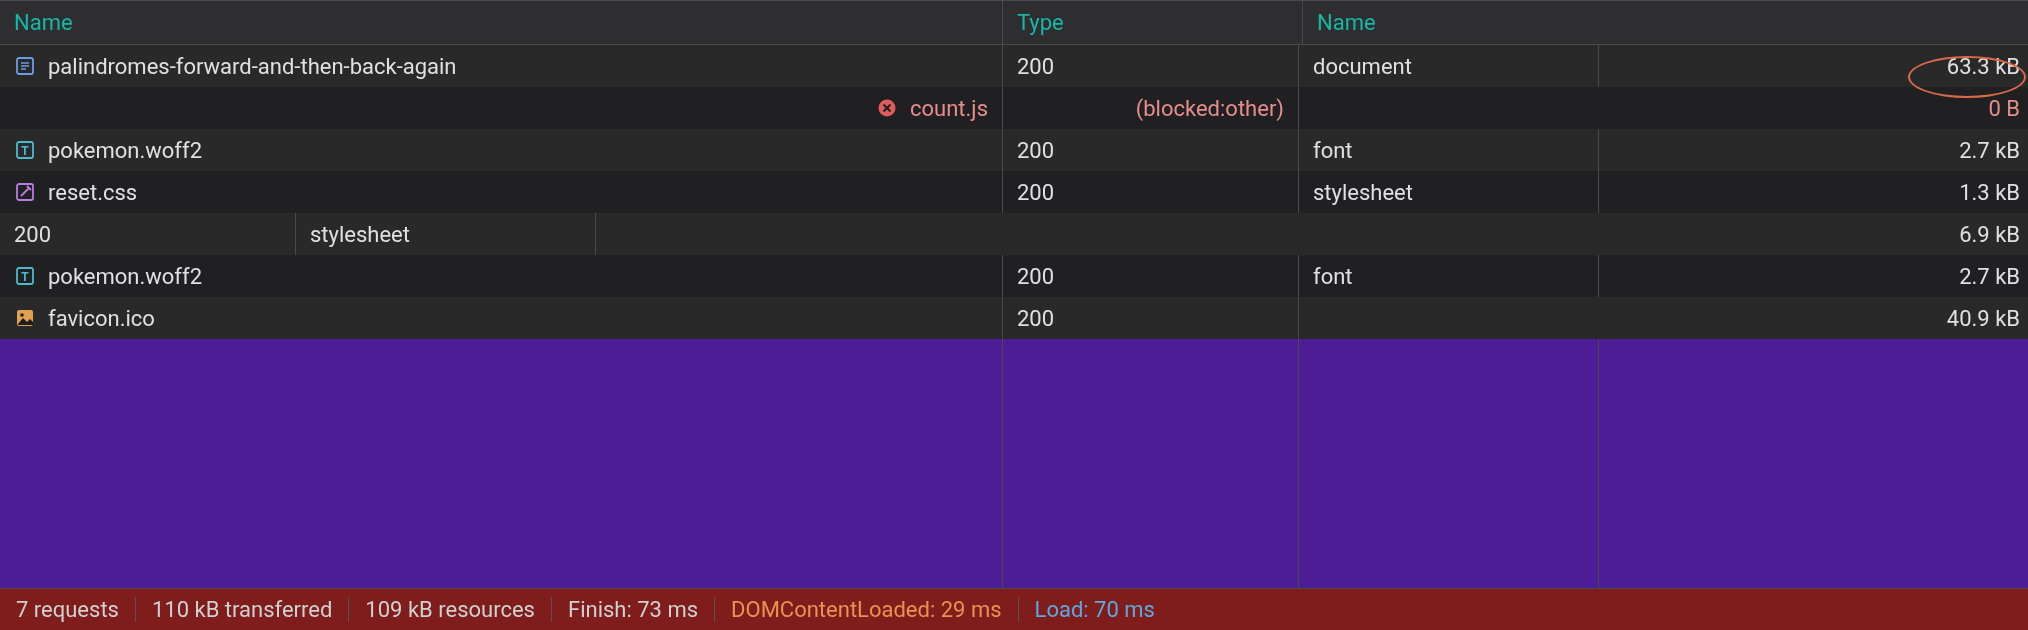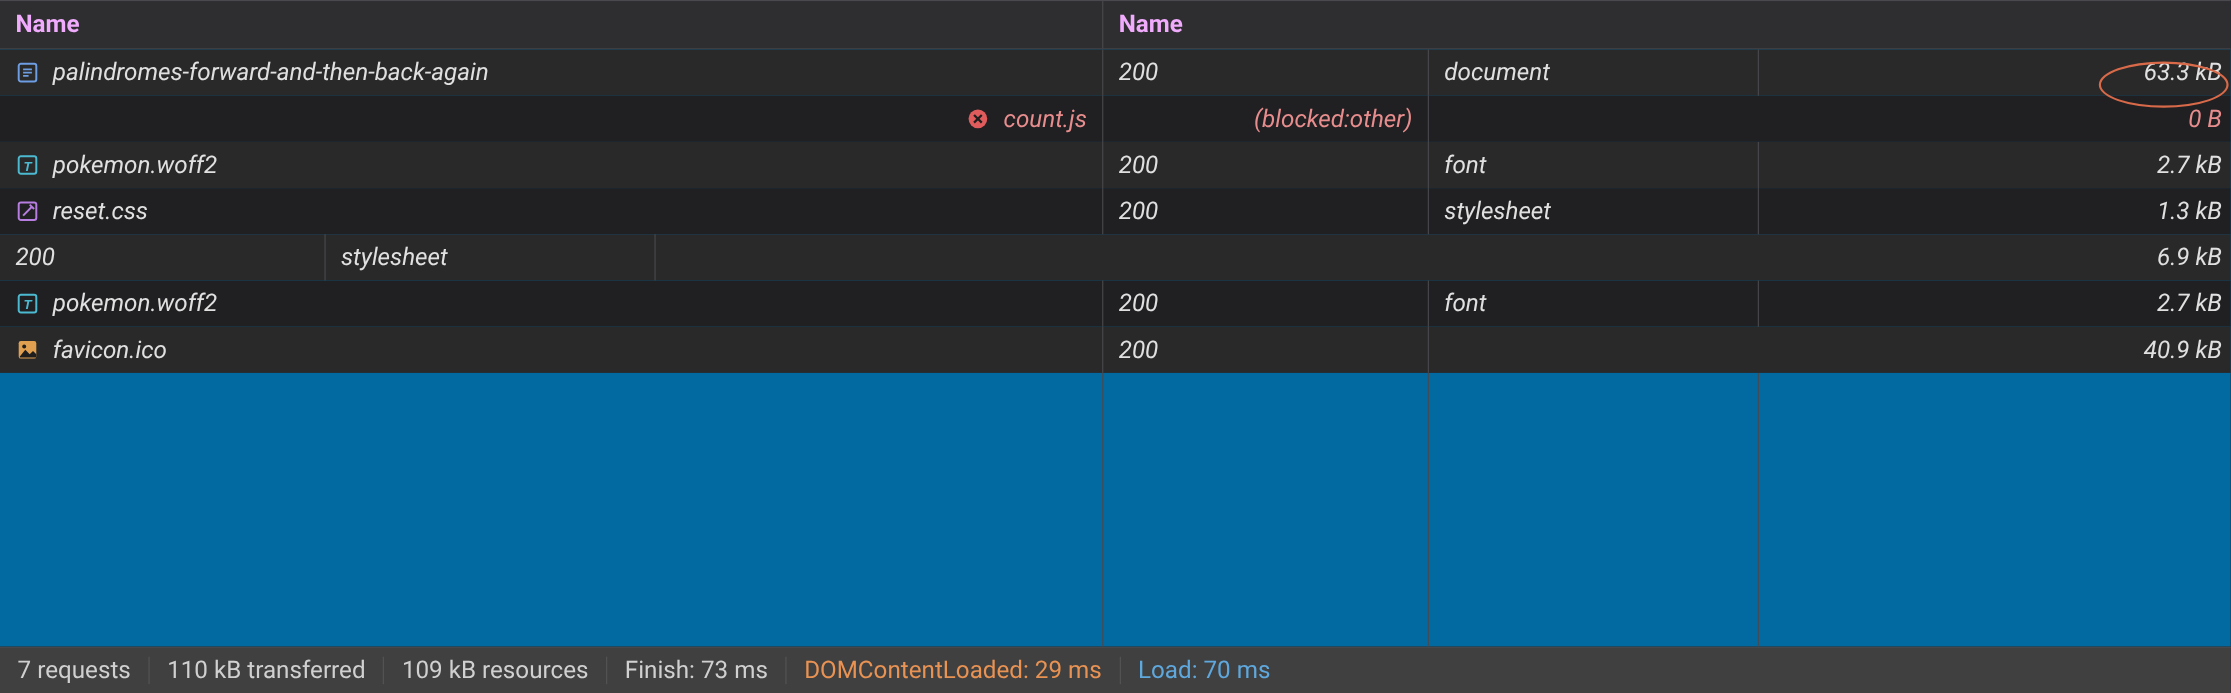--- a/index.html
+++ b/index.html
@@ -28,33 +28,32 @@
       overflow: hidden;
     }
     .header-row {
       display: flex;
       background: #2e2e31;
       border-top: 1px solid #4a4a4e;
       border-bottom: 1px solid #4a4a4e;
     }
     .header-cell {
       padding: 9px 14px;
-      color: #f0abfc;
-      font-weight: 700;
+      color: #14b8a6;
+      font-weight: 400;
       border-right: 1px solid #4a4a4e;
       white-space: nowrap;
     }
     .col-name   { width: 1003px; }
     .col-status { width: 296px; }
     .col-type   { width: 300px; }
     .col-size   { flex: 1; border-right: none; text-align: left; }
     .body {
       flex: 1;
-      background: #0369a1;
-      font-style: italic;
+      background: #4c1d95;
     }
     .row {
       display: flex;
       height: 42px;
       align-items: stretch;
     }
     .row:nth-child(odd) {
       background: #292929;
     }
     .row:nth-child(even) {
@@ -92,21 +91,21 @@
     }
     .empty-col {
       border-right: 1px solid #4a4a4e;
     }
     .empty-col:last-child { border-right: none; }
     .footer {
       display: flex;
       align-items: center;
       padding: 8px 16px;
       border-top: 1px solid #4a4a4e;
-      background: #404040;
+      background: #7f1d1d;
       font-size: 22px;
       gap: 0;
     }
     .footer-item {
       padding: 0 16px;
       color: #d0d0d0;
       border-right: 1px solid #555;
     }
     .footer-item:first-child { padding-left: 0; }
     .footer-item:last-child { border-right: none; }
@@ -123,20 +122,21 @@
       pointer-events: none;
     }
   </style>
 </head>
 <body>
 
 <div class="network-panel" style="position:relative;">
   <div class="table">
     <div class="header-row">
       <div class="header-cell col-name">Name</div>
+      <div class="header-cell col-type">Type</div>
       <div class="header-cell col-size">Name</div>
     </div>
     <div class="body" id="rows-container">
       <div class="row">
           <div class="cell col-name">
             <span class="icon">
               <svg width="20" height="20" viewBox="0 0 20 20">
                 <rect x="2" y="2" width="16" height="16" rx="2" fill="none" stroke="#6d9de2" stroke-width="1.8"></rect>
                 <line x1="6" y1="7" x2="14" y2="7" stroke="#6d9de2" stroke-width="1.5"></line>
                 <line x1="6" y1="10" x2="14" y2="10" stroke="#6d9de2" stroke-width="1.5"></line>

